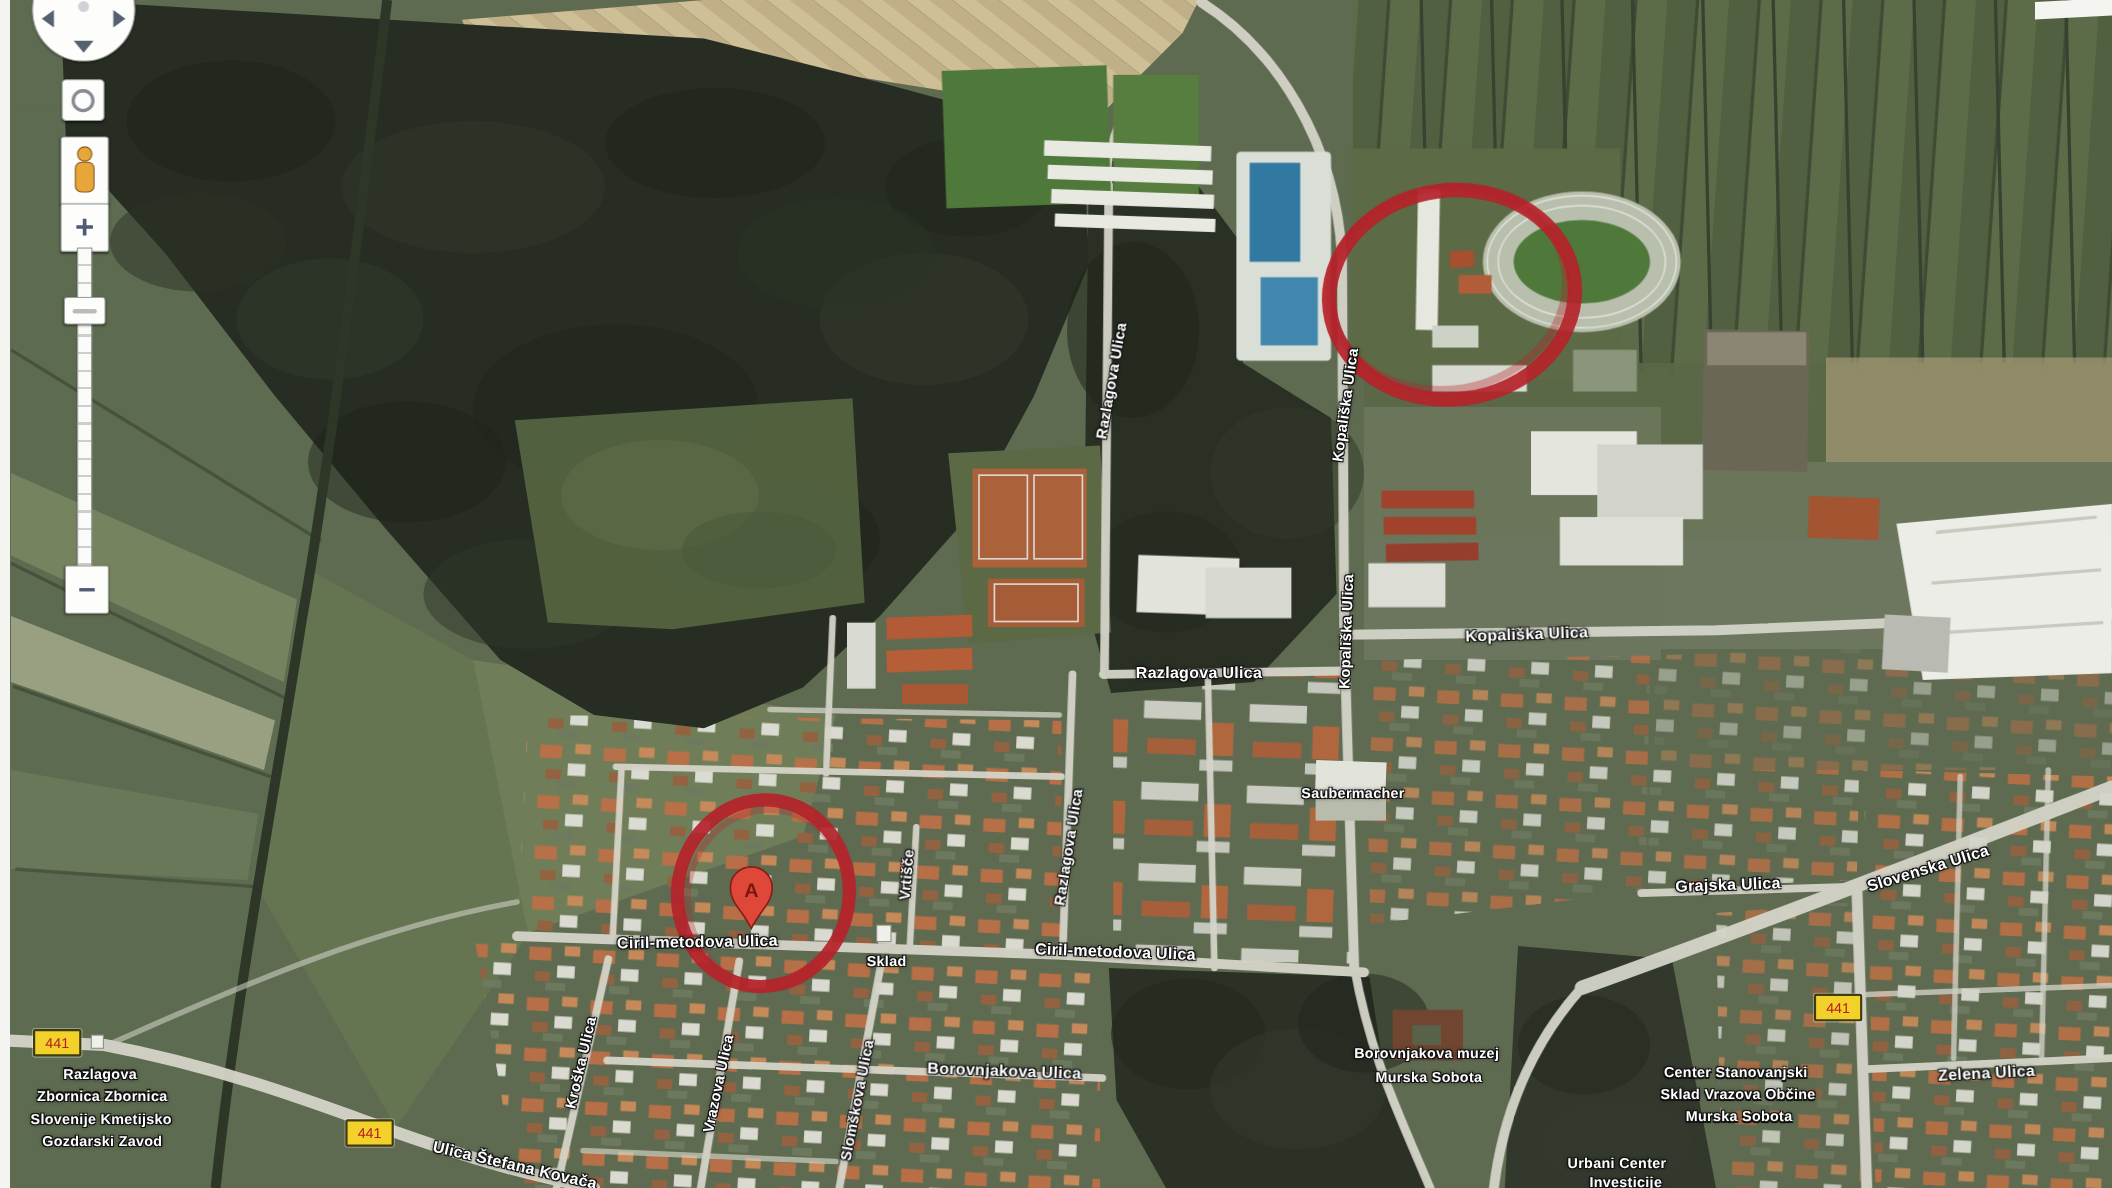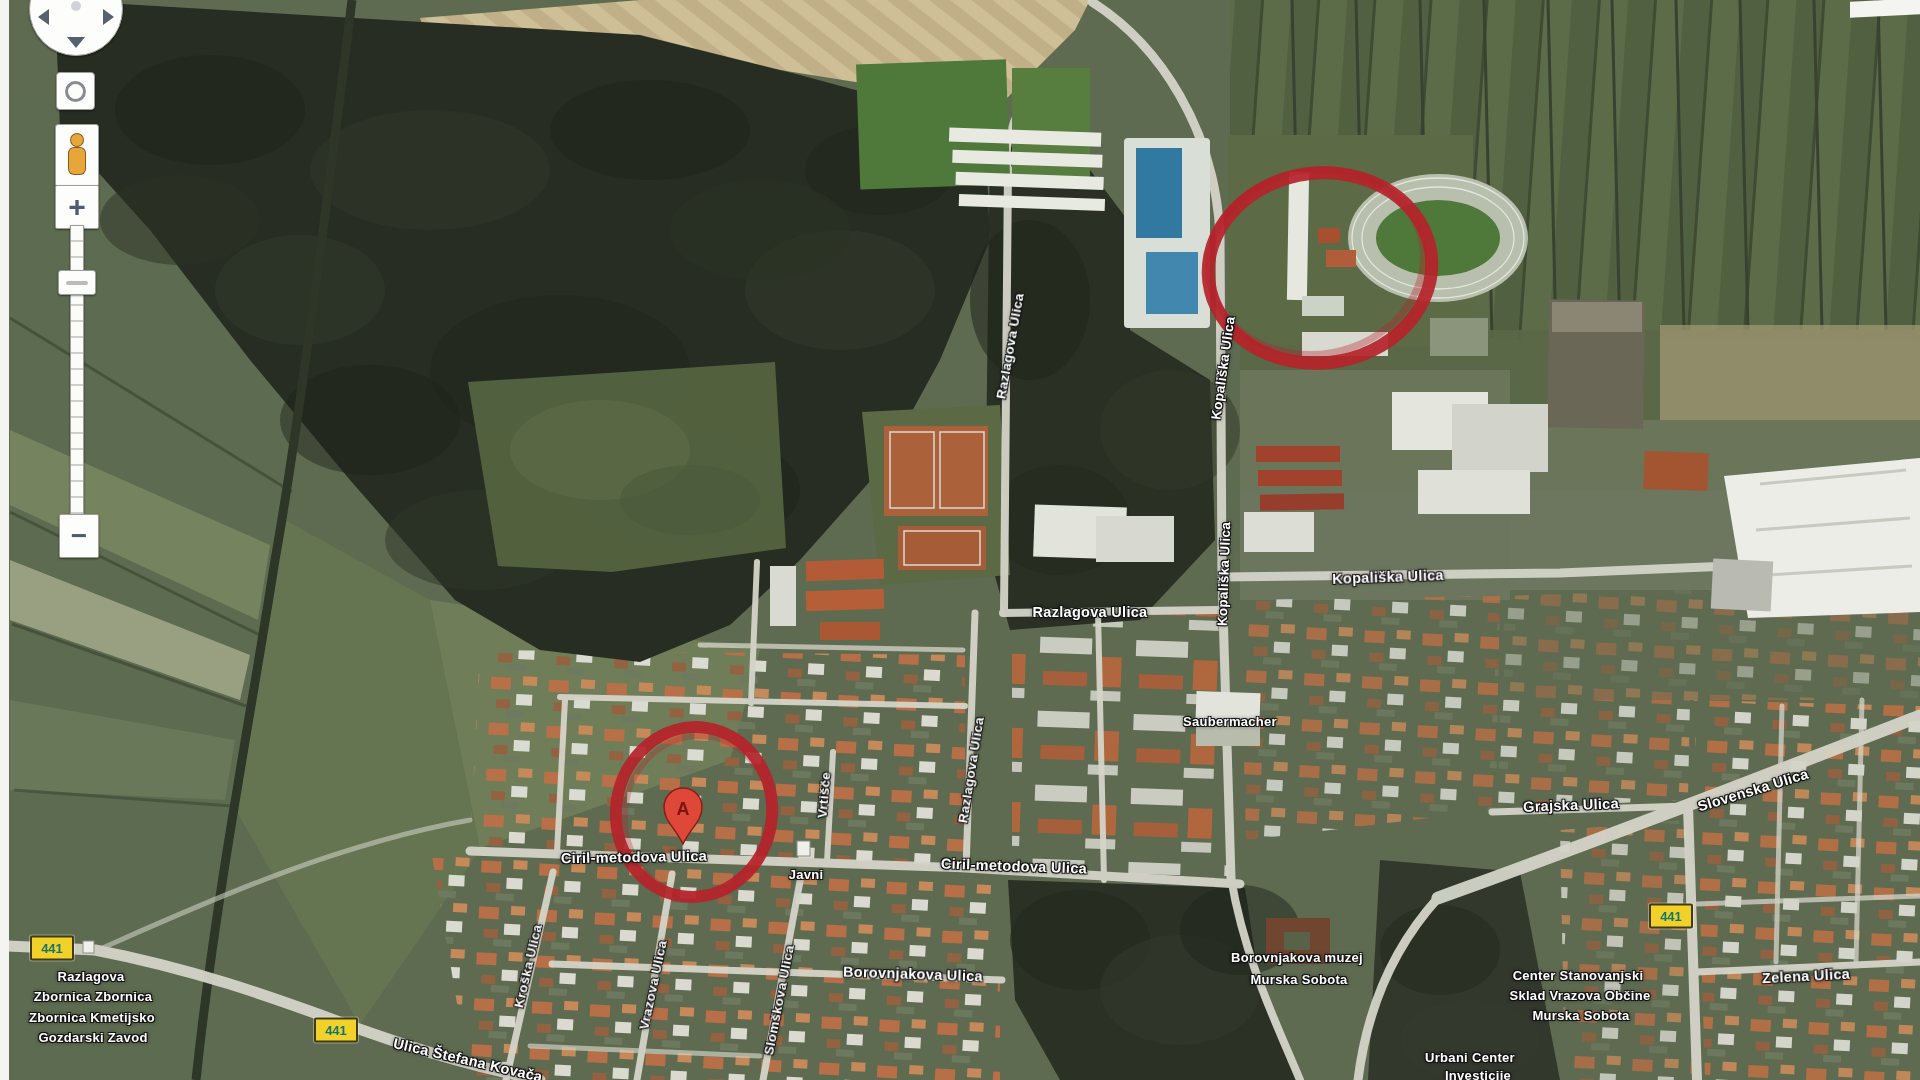--- a/index.html
+++ b/index.html
@@ -13,21 +13,21 @@
     text-shadow:-1px -1px 0 #111,1px -1px 0 #111,-1px 1px 0 #111,1px 1px 0 #111,0 0 4px rgba(0,0,0,.95);
     letter-spacing:.3px;pointer-events:none;
   }
   .slabel{font-size:14.5px;}
   .slabel.sm{font-size:13.5px;}
   .alabel{font-size:13px;}
   .badge441{
     position:absolute;z-index:21;transform:translate(-50%,-50%);
     width:40px;height:21px;background:#f2d12b;border:2px solid #3f3c0e;border-radius:2px;
     display:flex;align-items:center;justify-content:center;
-    font-size:13px;font-weight:bold;color:#0f766e;box-shadow:0 0 0 1px rgba(255,255,255,.35);
+    font-size:13px;font-weight:normal;color:#b91c1c;box-shadow:0 0 0 1px rgba(255,255,255,.35);
   }
   
   .ctl{position:absolute;background:#fdfdfb;border:1px solid #9b9f9a;box-shadow:0 1px 2px rgba(0,0,0,.45);z-index:50;}
   .pan-circle{left:29px;top:-38px;width:92px;height:92px;border-radius:50%;}
   .pan-arrow{position:absolute;width:0;height:0;}
   .pan-left{left:8px;top:46px;border-top:8px solid transparent;border-bottom:8px solid transparent;border-right:11px solid #55616e;}
   .pan-right{right:8px;top:46px;border-top:8px solid transparent;border-bottom:8px solid transparent;border-left:11px solid #55616e;}
   .pan-down{left:37px;bottom:7px;border-left:9px solid transparent;border-right:9px solid transparent;border-top:11px solid #55616e;}
   .pan-dot{position:absolute;left:41px;top:38px;width:10px;height:10px;border-radius:50%;background:#cfd3d8;}
   .reset-btn{left:56px;top:72px;width:37px;height:36px;border-radius:4px;display:flex;align-items:center;justify-content:center;}
@@ -274,29 +274,29 @@
 
 <div class="slabel sm" style="left:1010px;top:346px;--r:-80deg">Razlagova Ulica</div>
 <div class="slabel sm" style="left:1223px;top:368px;--r:-82deg">Kopališka Ulica</div>
 <div class="slabel sm" style="left:1224px;top:574px;--r:-88deg">Kopališka Ulica</div>
 <div class="slabel" style="left:1388px;top:577px;--r:-2deg">Kopališka Ulica</div>
 <div class="slabel" style="left:1090px;top:612px;">Razlagova Ulica</div>
 <div class="alabel" style="left:1230px;top:721px;">Saubermacher</div>
 <div class="slabel sm" style="left:971px;top:770px;--r:-81deg">Razlagova Ulica</div>
 <div class="slabel sm" style="left:824px;top:795px;--r:-85deg">Vrtišče</div>
 <div class="slabel" style="left:634px;top:857px;--r:-1deg">Ciril-metodova Ulica</div>
-<div class="alabel" style="left:806px;top:874px;">Javni</div>
+<div class="alabel" style="left:806px;top:874px;">Sklad</div>
 <div class="slabel" style="left:1014px;top:866px;--r:2deg">Ciril-metodova Ulica</div>
 <div class="slabel" style="left:913px;top:974px;--r:2deg">Borovnjakova Ulica</div>
 <div class="slabel sm" style="left:528px;top:966px;--r:-77deg">Kroška Ulica</div>
 <div class="slabel sm" style="left:653px;top:985px;--r:-78deg">Vrazova Ulica</div>
 <div class="slabel sm" style="left:779px;top:1000px;--r:-79deg">Slomškova Ulica</div>
 <div class="alabel" style="left:91px;top:976px;">Razlagova</div>
 <div class="alabel" style="left:93px;top:996px;">Zbornica Zbornica</div>
-<div class="alabel" style="left:92px;top:1017px;">Zbornica Kmetijsko</div>
+<div class="alabel" style="left:92px;top:1017px;">Slovenije Kmetijsko</div>
 <div class="alabel" style="left:93px;top:1037px;">Gozdarski Zavod</div>
 <div class="slabel" style="left:468px;top:1060px;--r:13deg">Ulica Štefana Kovača</div>
 <div class="alabel" style="left:1297px;top:957px;">Borovnjakova muzej</div>
 <div class="alabel" style="left:1299px;top:979px;">Murska Sobota</div>
 <div class="slabel" style="left:1571px;top:805px;--r:-2deg">Grajska Ulica</div>
 <div class="slabel" style="left:1753px;top:790px;--r:-17deg">Slovenska Ulica</div>
 <div class="alabel" style="left:1578px;top:975px;">Center Stanovanjski</div>
 <div class="alabel" style="left:1580px;top:995px;">Sklad Vrazova Občine</div>
 <div class="alabel" style="left:1581px;top:1015px;">Murska Sobota</div>
 <div class="slabel" style="left:1806px;top:976px;--r:-3deg">Zelena Ulica</div>

